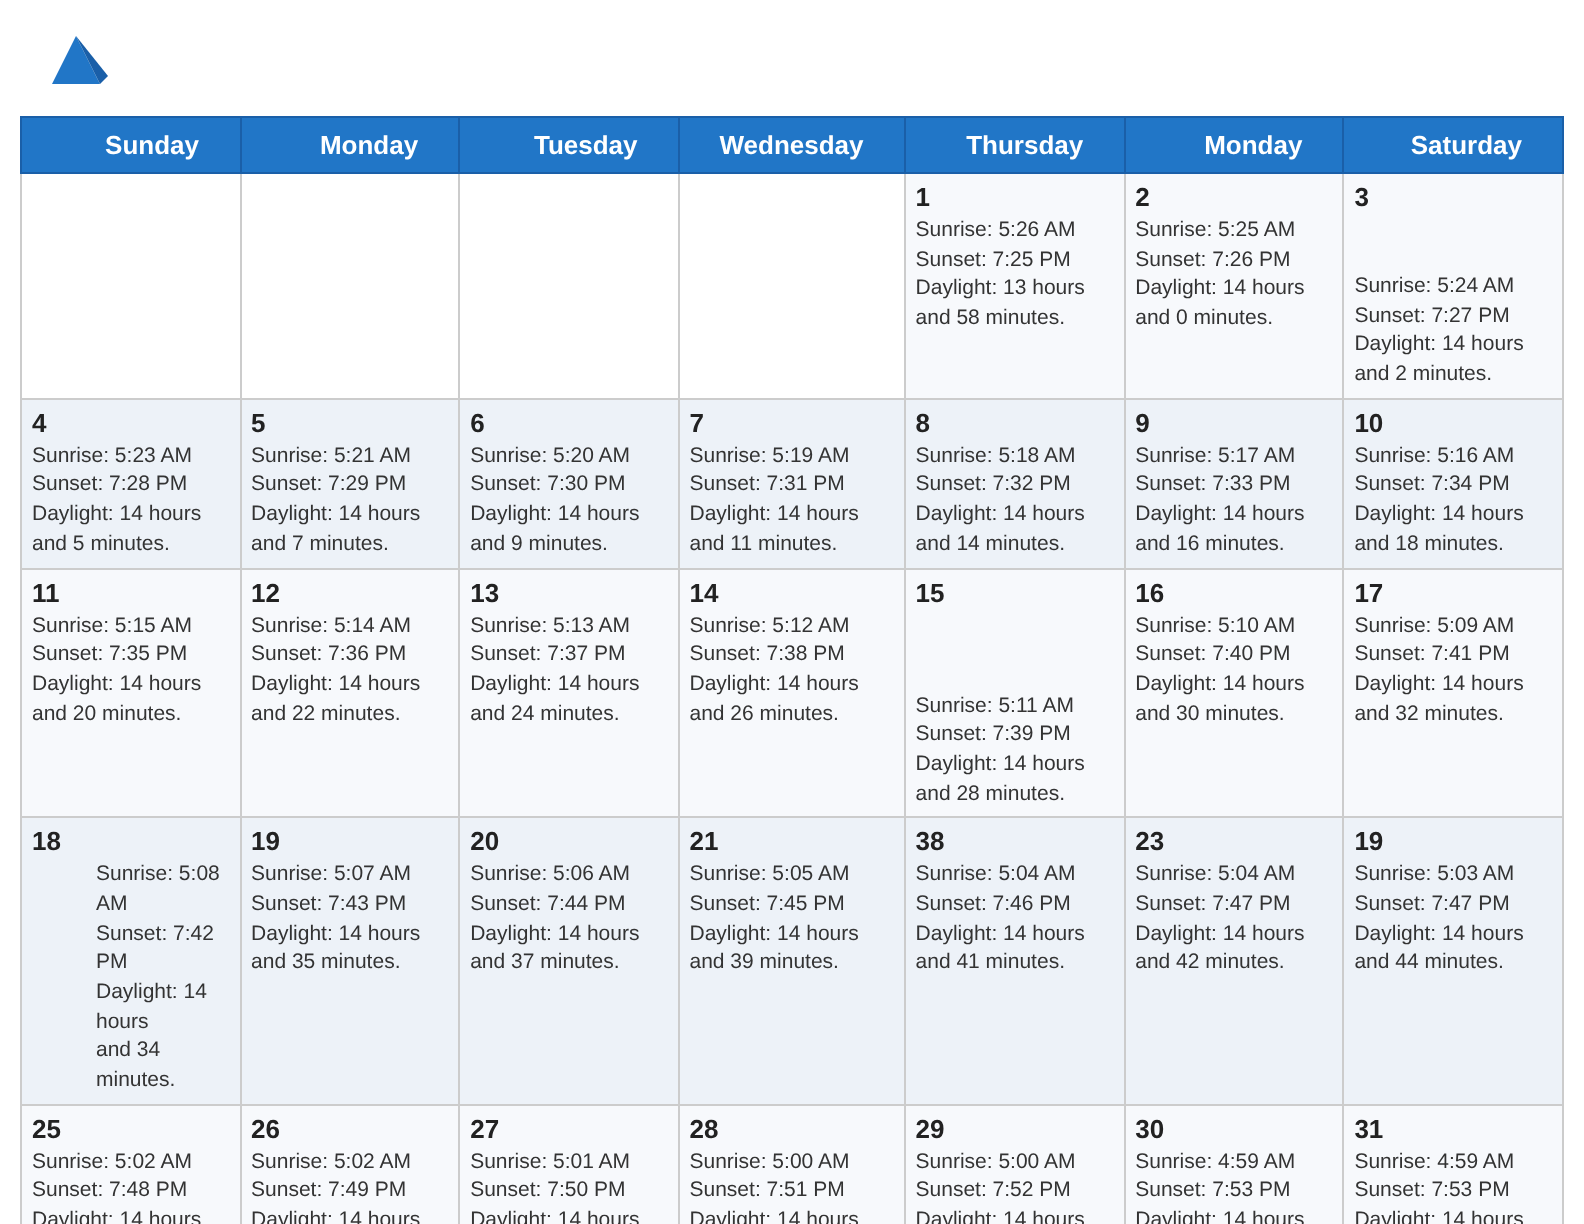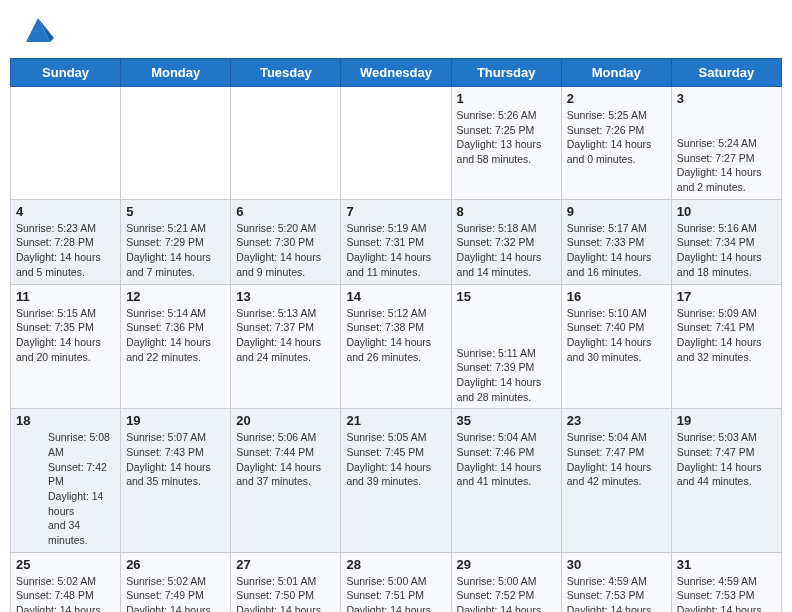--- a/index.html
+++ b/index.html
@@ -58,22 +58,22 @@
     .calendar {
       width: 100%;
       border-collapse: collapse;
       border: 1px solid #ccc;
     }
     .calendar thead th {
       background-color: #2176c7;
       color: #fff;
       font-size: 13px;
       font-weight: bold;
-      padding: 6px 0;
-      text-align: center;
+      padding: 6px 20px;
+      text-align: right;
       border: 1px solid #1a5fa8;
     }
     .calendar tbody td {
       vertical-align: top;
       border: 1px solid #ccc;
       padding: 4px 5px;
       width: calc(100% / 7);
       min-height: 80px;
       font-size: 11px;
       background: #fff;
@@ -285,21 +285,21 @@
 and 37 minutes.</div>
         </td>
         <td>
           <span class="day-number">21</span>
           <div class="day-info" style="white-space: pre-line;">Sunrise: 5:05 AM
 Sunset: 7:45 PM
 Daylight: 14 hours
 and 39 minutes.</div>
         </td>
         <td>
-          <span class="day-number">35</span>
+          <span class="day-number">38</span>
           <div class="day-info" style="white-space: pre-line;">Sunrise: 5:04 AM
 Sunset: 7:46 PM
 Daylight: 14 hours
 and 41 minutes.</div>
         </td>
         <td>
           <span class="day-number">23</span>
           <div class="day-info" style="white-space: pre-line;">Sunrise: 5:04 AM
 Sunset: 7:47 PM
 Daylight: 14 hours

